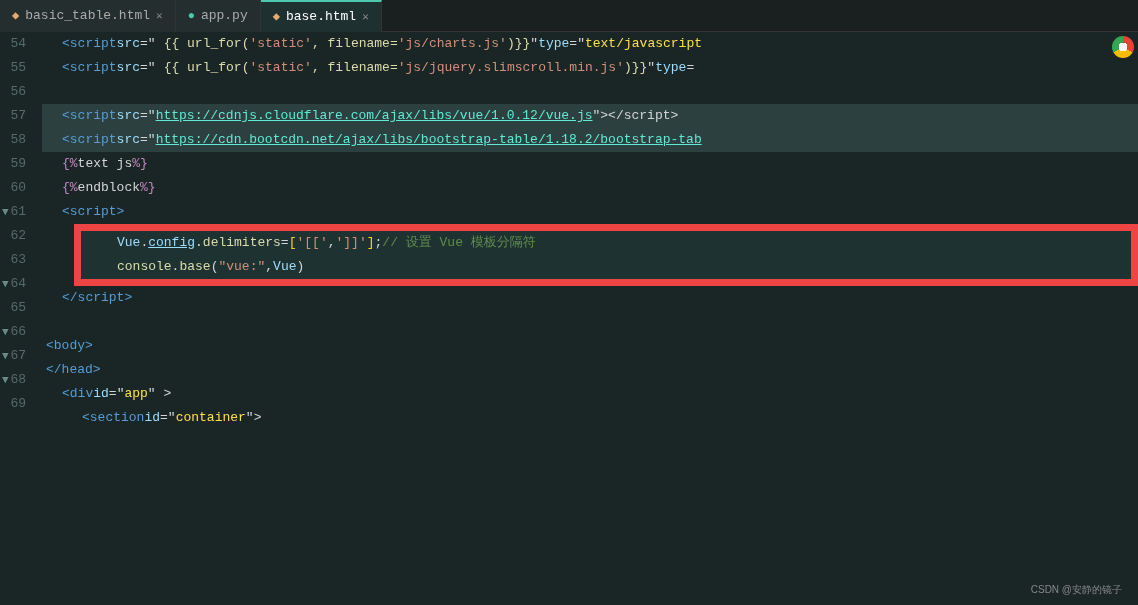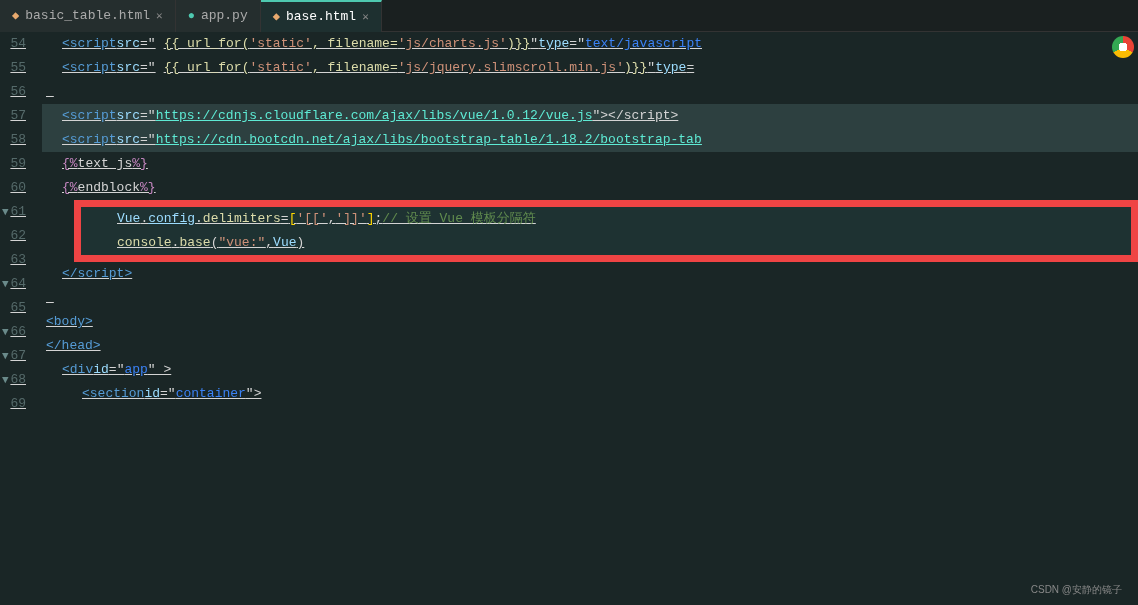--- a/index.html
+++ b/index.html
@@ -57,21 +57,20 @@
 
     .tab-icon-html { color: #e8a96e; font-size: 12px; }
     .tab-icon-py { color: #4ec9b0; font-size: 12px; }
 
     
     .code-area {
       display: flex;
       flex: 1;
       overflow: hidden;
       position: relative;
-      text-decoration: underline;
     }
 
     .line-numbers {
       display: flex;
       flex-direction: column;
       background: #1a2626;
       color: #556a6a;
       padding: 0 8px 0 0;
       min-width: 42px;
       text-align: right;
@@ -121,21 +120,21 @@
       position: relative;
     }
 
     .code-line.selected-block {
       background: #2d4040;
     }
 
     
     .tag { color: #569cd6; }
     .attr-name { color: #9cdcfe; }
-    .attr-value { color: #3b82f6; }
+    .attr-value { color: #fde047; }
     .string-url { color: #5eead4; text-decoration: underline; }
     .template-expr { color: #dcdcaa; margin-left: 8px; }
     .comment-text { color: #608b4e; }
     .js-method { color: #dcdcaa; }
     .js-obj { color: #9cdcfe; }
     .js-string { color: #ce9178; }
     .js-bracket { color: #ffd700; }
     .plain { color: #d4d4d4; }
 
     
@@ -257,20 +256,23 @@
             <span class="plain"> text js </span>
             <span class="plain" style="color:#c586c0;">%}</span>
         </div>
 
         <div class="code-line indent-1">
           <span class="plain" style="color:#c586c0;">{%</span>
             <span class="plain"> endblock </span>
             <span class="plain" style="color:#c586c0;">%}</span>
         </div>
 
+        <div class="code-line indent-1">
+          <span class="tag">&lt;script&gt;</span>
+        </div>
 
         <div style="border: 7px solid #ef4444; margin-left: 32px; background:#1e3232;">
 
           <div class="code-line" style="padding-left: 36px;">
             <span class="js-obj">Vue</span>
               <span class="plain">.</span>
               <span style="color:#9cdcfe;text-decoration:underline;">config</span>
               <span class="plain">.</span>
               <span class="js-method">delimiters</span>
               <span class="plain"> = </span>

